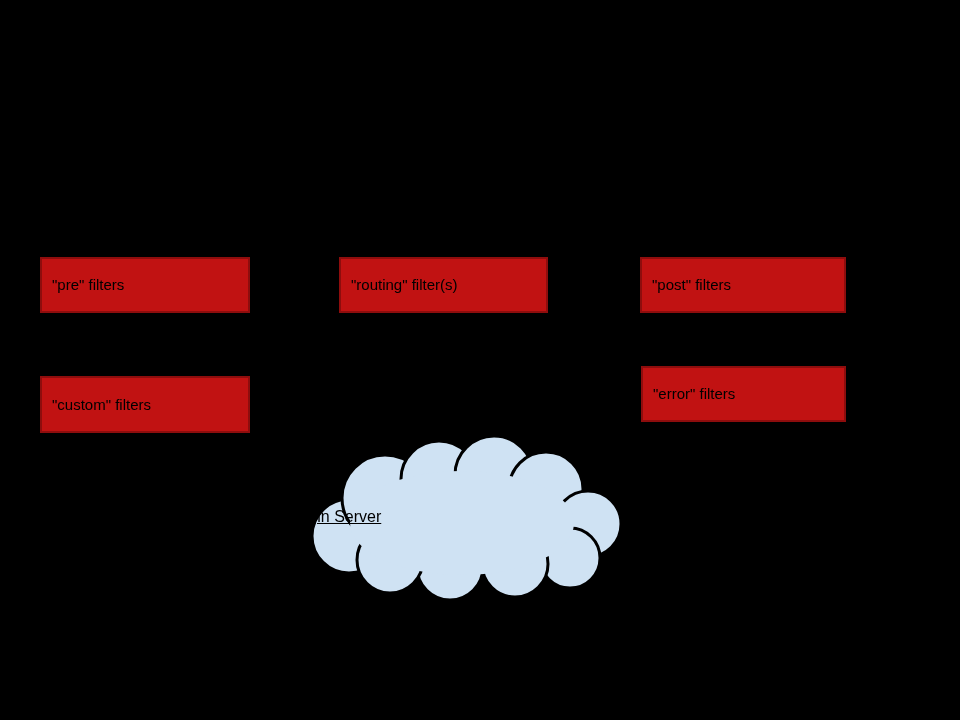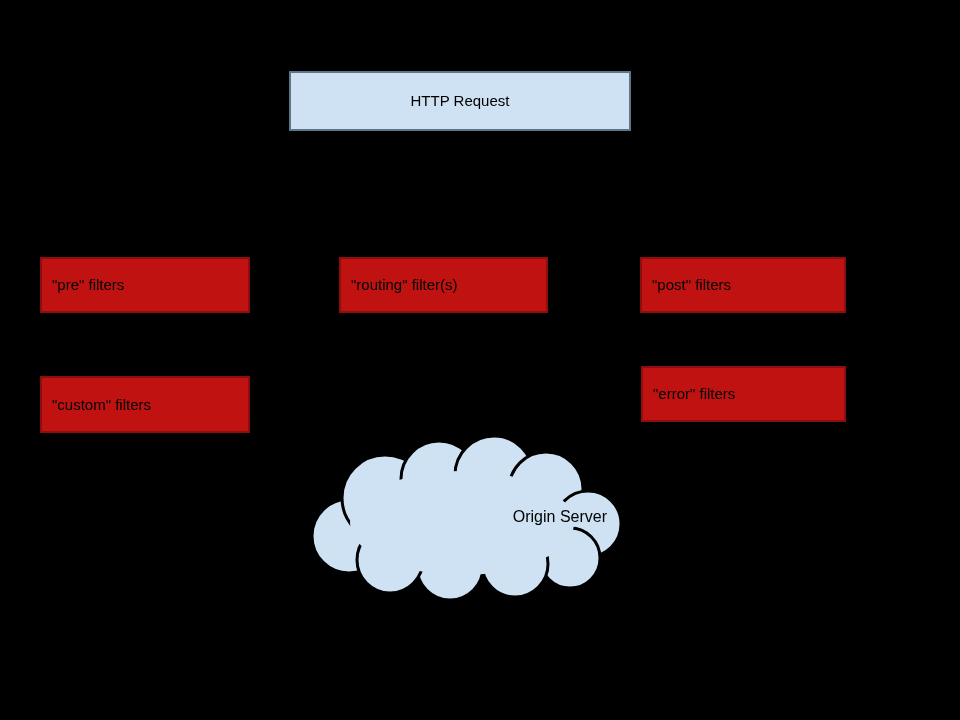--- a/index.html
+++ b/index.html
@@ -49,33 +49,31 @@
   .cloud-wrap{
     position:absolute;
     left:287px; top:436px;
     width:346px; height:164px;
   }
   .cloud-wrap svg{display:block;width:100%;height:100%;}
   .cloud-label{
     position:absolute;
     left:0; top:72px;
     width:320px;
-    text-align:right;
+    text-align:left;
     font-size:16px;
     color:var(--text);
+    text-decoration:underline;
   }
 </style>
 </head>
 <body>
 
 <div class="canvas">
 
-  <div class="box blue" id="http-box">
-    <span>HTTP Request</span>
-  </div>
 
   <div class="box red" id="pre-box">
     <span>"pre" filters</span>
   </div>
 
   <div class="box red" id="routing-box">
     <span>"routing" filter(s)</span>
   </div>
 
   <div class="box red" id="post-box">

